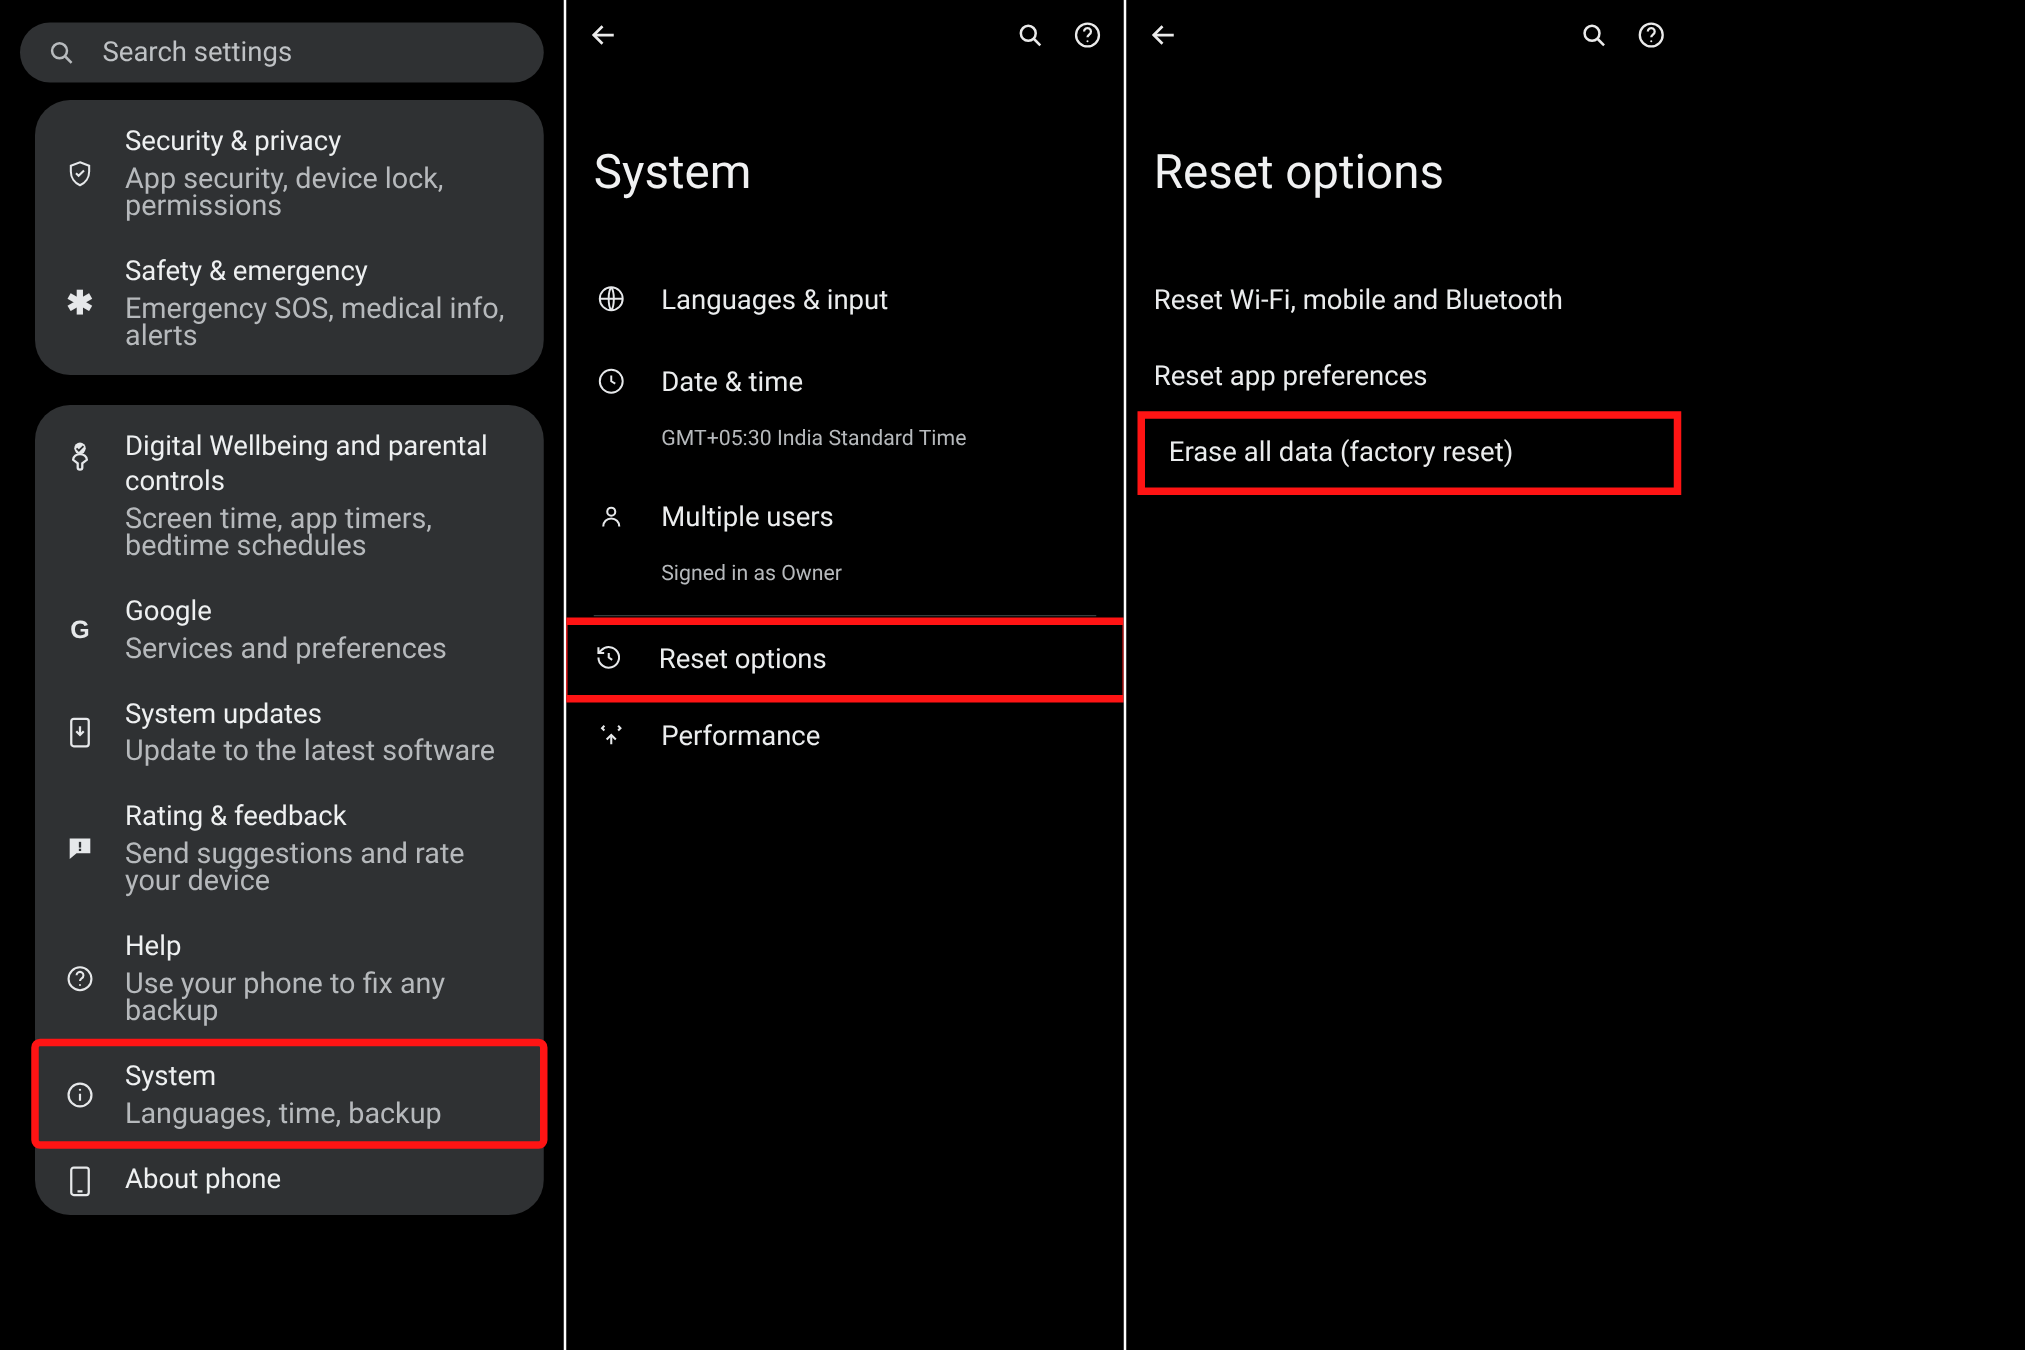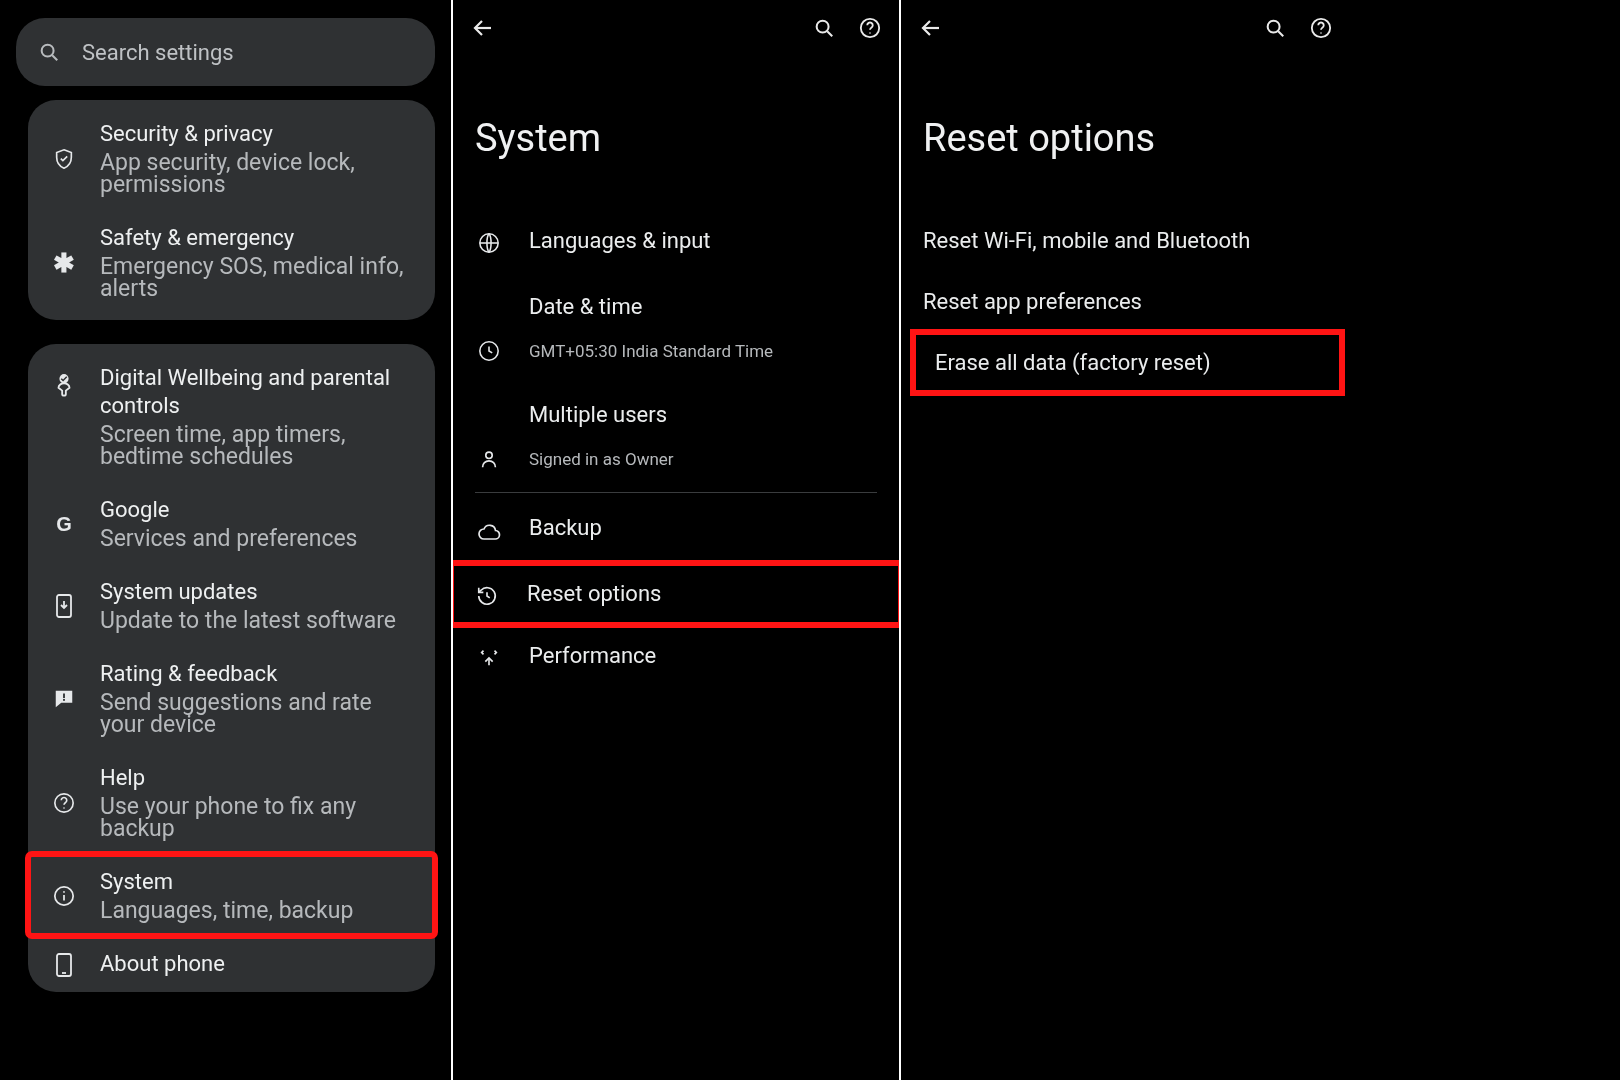--- a/index.html
+++ b/index.html
@@ -7,21 +7,21 @@
   .canvas { width:1620px; height:1080px; background:#000; display:flex; }
   .pane { position:relative; height:100%; background:#000; overflow:hidden; }
   .pane + .pane { border-left: 2px solid #fff; }
   .p1 { width:451px; }
   .p2 { width:448px; }
   .p3 { width:451px; }
 
   
   .search-bar {
     margin:18px 16px 14px 16px;
-    height:68px;
+    height:48px;
     background:#2f3133;
     border-radius:29px;
     display:flex; align-items:center;
     padding:0 22px;
     gap:22px;
   }
   .search-bar .icon { color:#b8bbbe; }
   .search-bar .ph { color:#bfc2c5; font-size:22px; font-weight:400; }
 
   .card {
@@ -52,21 +52,21 @@
   }
   .appbar .left, .appbar .right { display:flex; align-items:center; gap:24px; }
   .appbar .icon { color:#eaeaea; }
 
   .page-title {
     padding: 60px 22px 50px 22px;
     color:#f0f1f2; font-size:38px; font-weight:400;
   }
 
   .sysrow {
-    display:flex; align-items:flex-end;
+    display:flex; align-items:flex-start;
     padding:18px 22px;
     gap:26px;
     margin-bottom:4px;
   }
   .sysrow .slot { width:28px; display:flex; justify-content:center; }
   .sysrow .title { color:#ebedee; font-size:22px; font-weight:400; line-height:26px; }
   .sysrow .sub   { color:#b6b9bc; font-size:17px; line-height:22px; margin-top:20px; }
 
   .divider { height:1px; background:#3a3c3e; margin:4px 22px; }
 
@@ -292,32 +292,20 @@
       </span>
         </div>
       <div class="txt">
         <div class="title">Multiple users</div>
         <div class="sub">Signed in as Owner</div>
       </div>
     </div>
 
     <div class="divider"></div>
 
-    <div class="sysrow">
-      <div class="slot">
-          <span class="icon">
-        <svg width="24" height="18" viewBox="0 0 24 18" fill="none" stroke="currentColor" stroke-width="1.7">
-              <path d="M7 16a5 5 0 0 1 0-10 6 6 0 0 1 11.5 1.5A4 4 0 0 1 18 16H7z"></path>
-            </svg>
-      </span>
-        </div>
-      <div class="txt">
-          <div class="title">Backup</div>
-        </div>
-    </div>
 
     <div class="sysrow highlight-red" style="margin:0 -2px;">
       <div class="slot">
           <span class="icon">
         <svg width="22" height="22" viewBox="0 0 24 24" fill="none" stroke="currentColor" stroke-width="1.8">
               <path d="M3 12a9 9 0 1 0 2.5-6.3L3 8"></path>
               <path d="M3 3v5h5"></path>
               <path d="M12 8v4l3 2"></path>
             </svg>
       </span>

